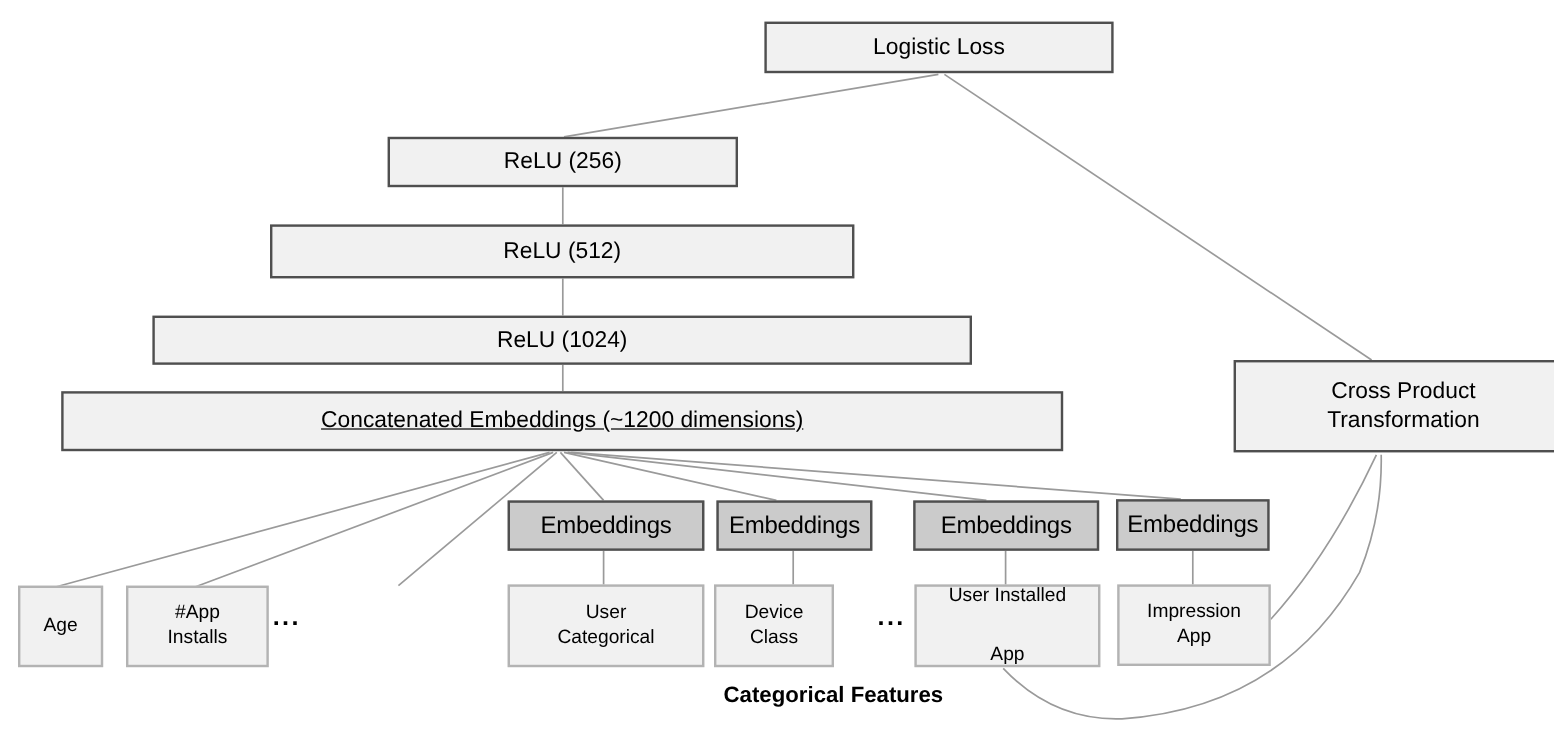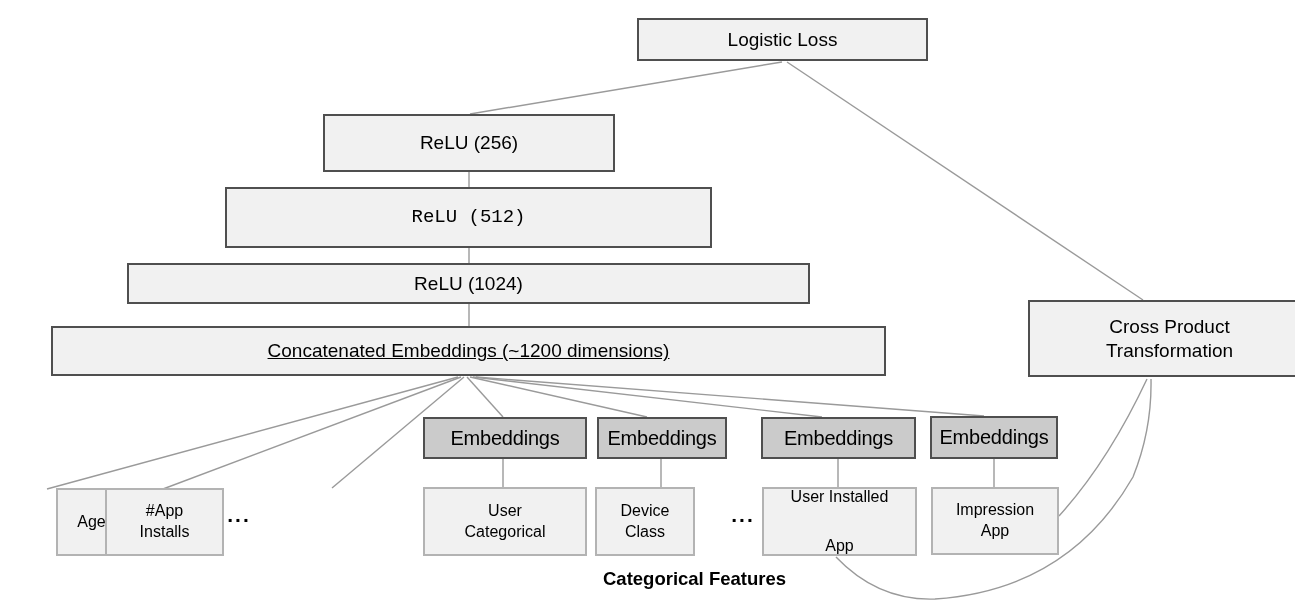--- a/index.html
+++ b/index.html
@@ -58,25 +58,25 @@
     <path d="M838,459 L838,488"></path>
     <path d="M994,459 L994,488"></path>
     <path d="M1059,516 Q1108,462 1147,379"></path>
     <path d="M836,557 Q878,601 935,599 Q1068,590 1133,477 Q1152,430 1151,379"></path>
   </svg>
 
   <div class="node" style="left:637px;top:18px;width:291px;height:43px;">
     <span>Logistic Loss</span>
   </div>
 
-  <div class="node" style="left:323px;top:114px;width:292px;height:58px;">
+  <div class="node" style="left:323px;top:114px;width:292px;height:42px;">
     <span>ReLU (256)</span>
   </div>
 
-  <div class="node" style="left:225px;top:187px;width:487px;height:61px;font-family:Liberation Mono, monospace;">
+  <div class="node" style="left:225px;top:187px;width:487px;height:45px;">
     <span>ReLU (512)</span>
   </div>
 
   <div class="node" style="left:127px;top:263px;width:683px;height:41px;">
     <span>ReLU (1024)</span>
   </div>
 
   <div class="node" style="left:51px;top:326px;width:835px;height:50px;text-decoration:underline;">
     <span>Concatenated Embeddings (~1200 dimensions)</span>
   </div>
@@ -92,21 +92,21 @@
   <div class="node emb" style="left:597px;top:417px;width:130px;height:42px;">
     <span>Embeddings</span>
   </div>
   <div class="node emb" style="left:761px;top:417px;width:155px;height:42px;">
     <span>Embeddings</span>
   </div>
   <div class="node emb" style="left:930px;top:416px;width:128px;height:43px;">
     <span>Embeddings</span>
   </div>
 
-  <div class="node feature" style="left:15px;top:488px;width:71px;height:68px;margin-left:41px;">
+  <div class="node feature" style="left:15px;top:488px;width:71px;height:68px;">
     <span>Age</span>
   </div>
 
   <div class="node feature" style="left:105px;top:488px;width:119px;height:68px;">
     <span>#App</span>
     <span>Installs</span>
   </div>
 
   <div class="dots" style="left:224px;top:505px;width:30px;">...</div>
 

